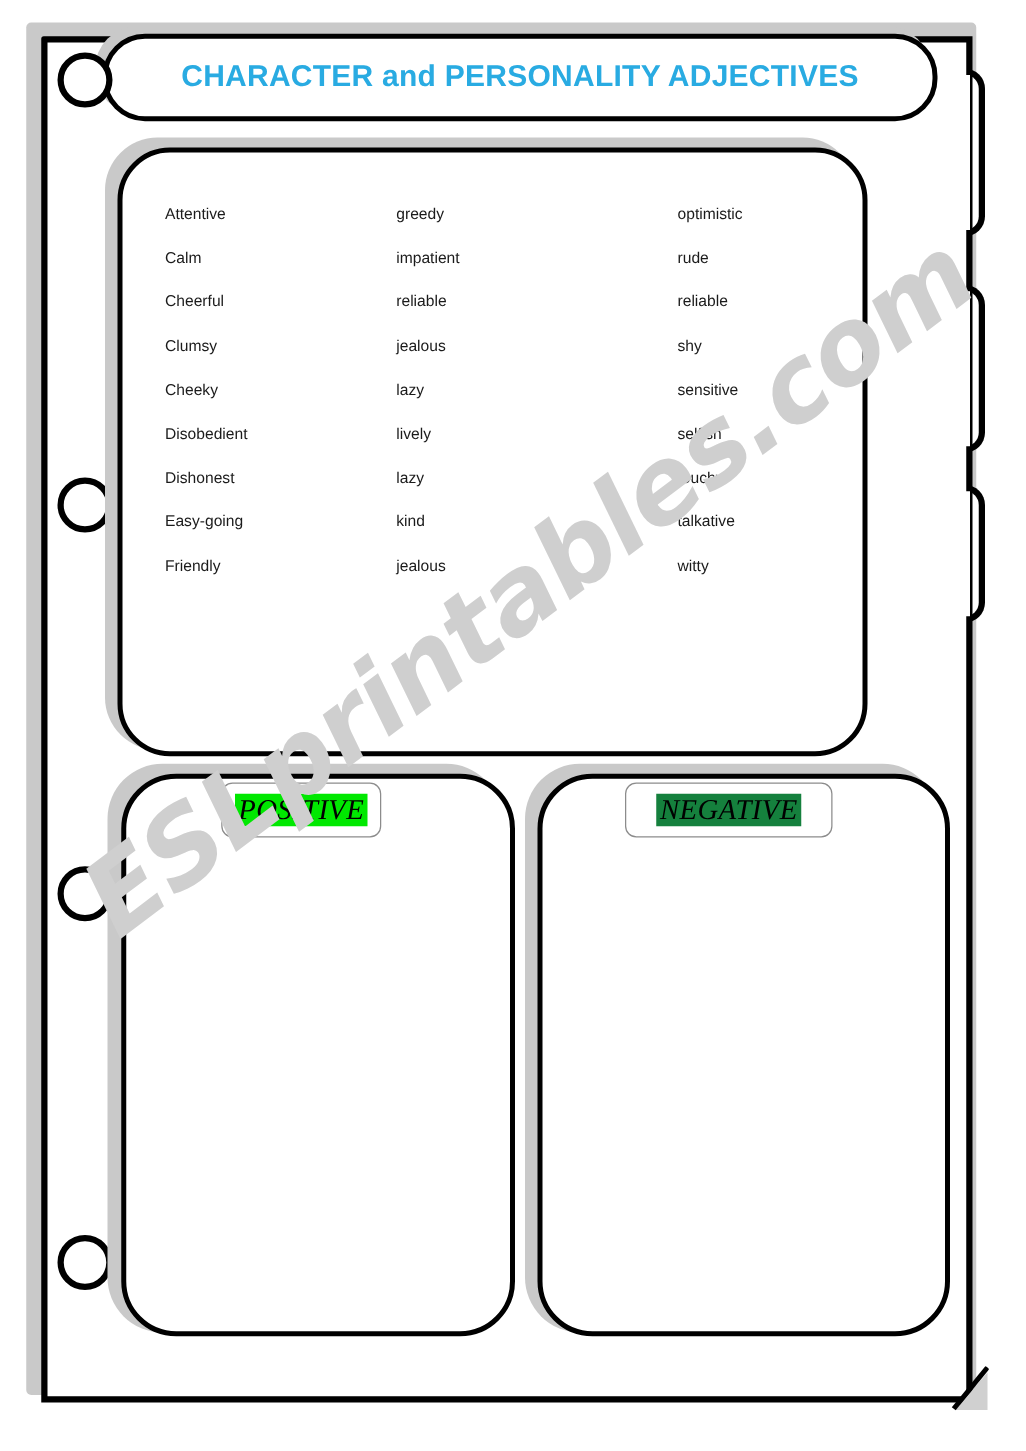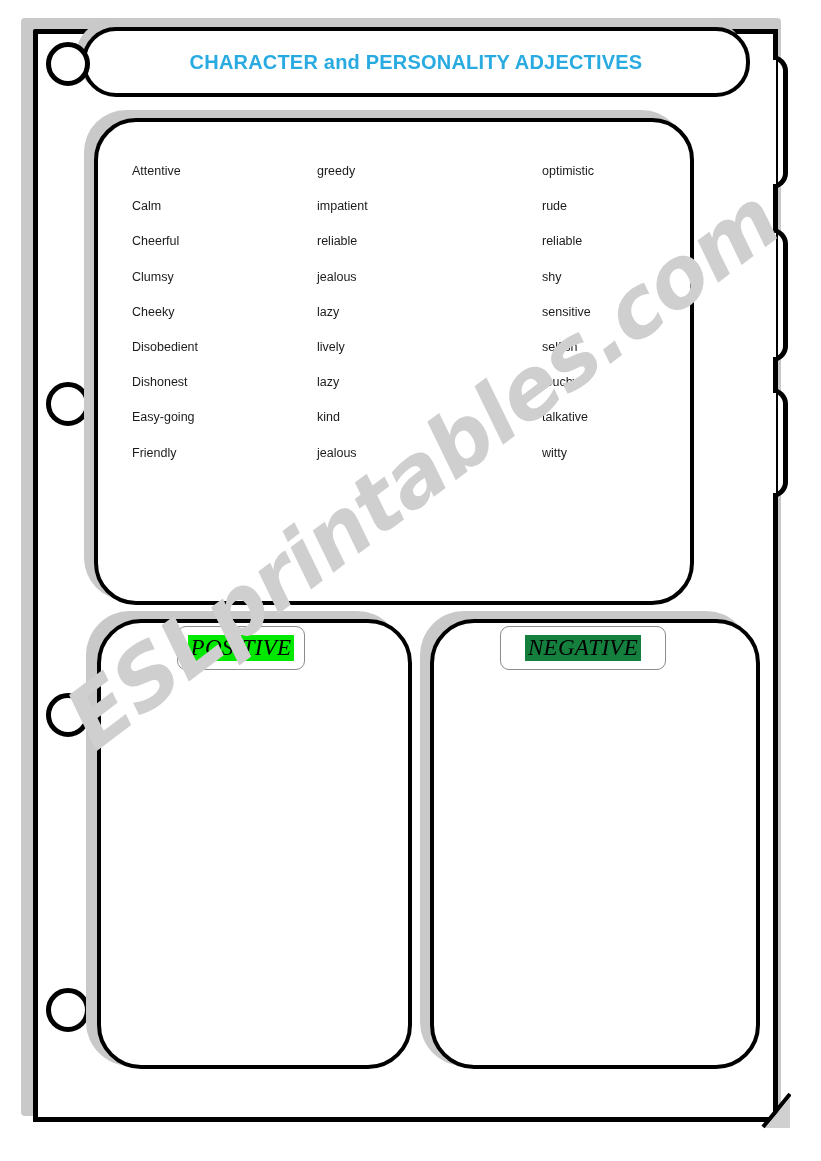--- a/index.html
+++ b/index.html
@@ -59,21 +59,21 @@
     position:absolute;background:#ffffff;border:4px solid #000000;
     box-sizing:border-box;
   }
 
   
   #header-shadow{left:76px;top:21px;width:668px;height:70px;border-radius:34px;}
   #header-box{left:82px;top:27px;width:668px;height:70px;border-radius:34px;}
   #header-title{
     position:absolute;left:82px;top:27px;width:668px;height:70px;
     display:flex;align-items:center;justify-content:center;
-    color:#29ABE2;font-size:20px;font-weight:bold;letter-spacing:.2px;
+    color:#29ABE2;font-size:24px;font-weight:bold;letter-spacing:.2px;
     font-family:"Liberation Sans", sans-serif;
     white-space:nowrap;
   }
 
   
   #words-shadow{left:84px;top:110px;width:600px;height:490px;border-radius:42px;}
   #words-box{left:94px;top:118px;width:600px;height:487px;border-radius:42px;}
   #words-grid{
     position:absolute;left:94px;top:118px;width:600px;height:487px;
     padding:46px 0 0 12px;box-sizing:border-box;

